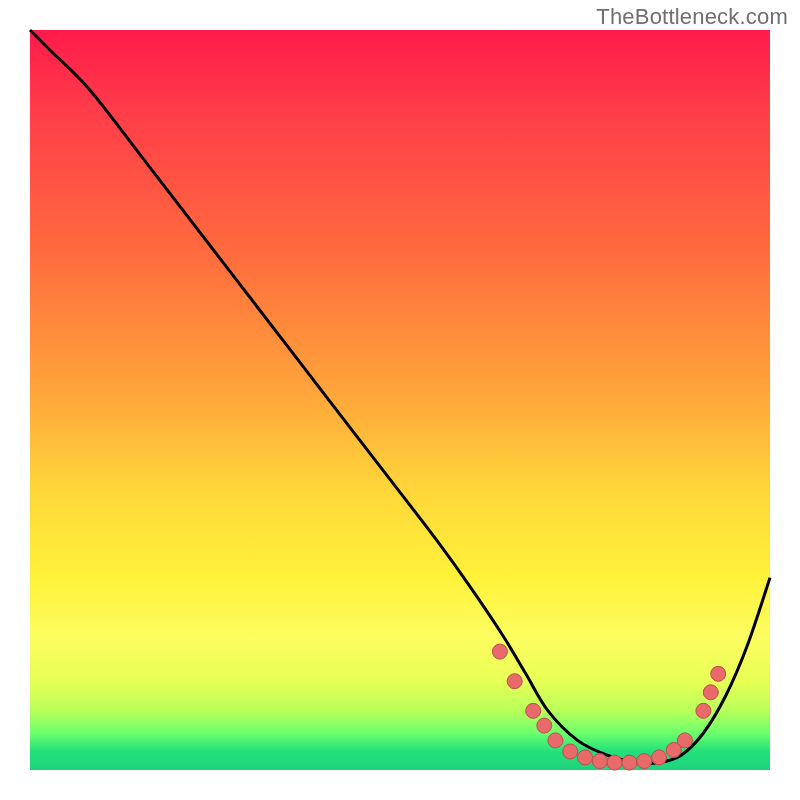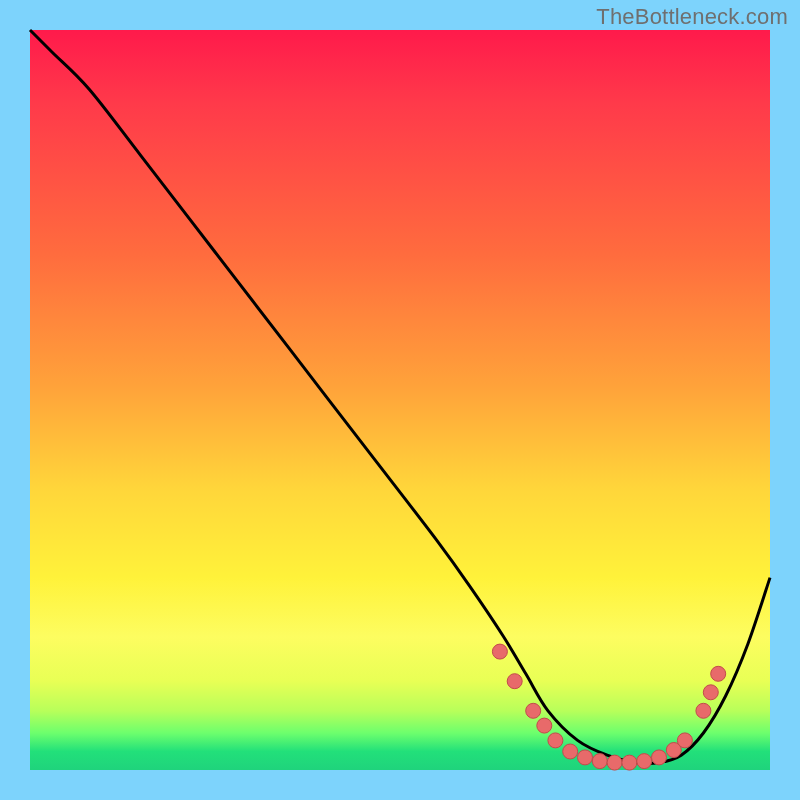--- a/index.html
+++ b/index.html
@@ -8,21 +8,21 @@
     width: 800px;
     height: 800px;
     background: #000;
     overflow: hidden;
     font-family: Arial, Helvetica, sans-serif;
   }
   .frame {
     position: relative;
     width: 800px;
     height: 800px;
-    background: #7dd3fc;
+    background: #ffffff;
   }
   .watermark {
     position: absolute;
     top: 4px;
     right: 12px;
     color: #6f6f6f;
     font-size: 22px;
     font-weight: 400;
     letter-spacing: 0.2px;
     z-index: 5;

